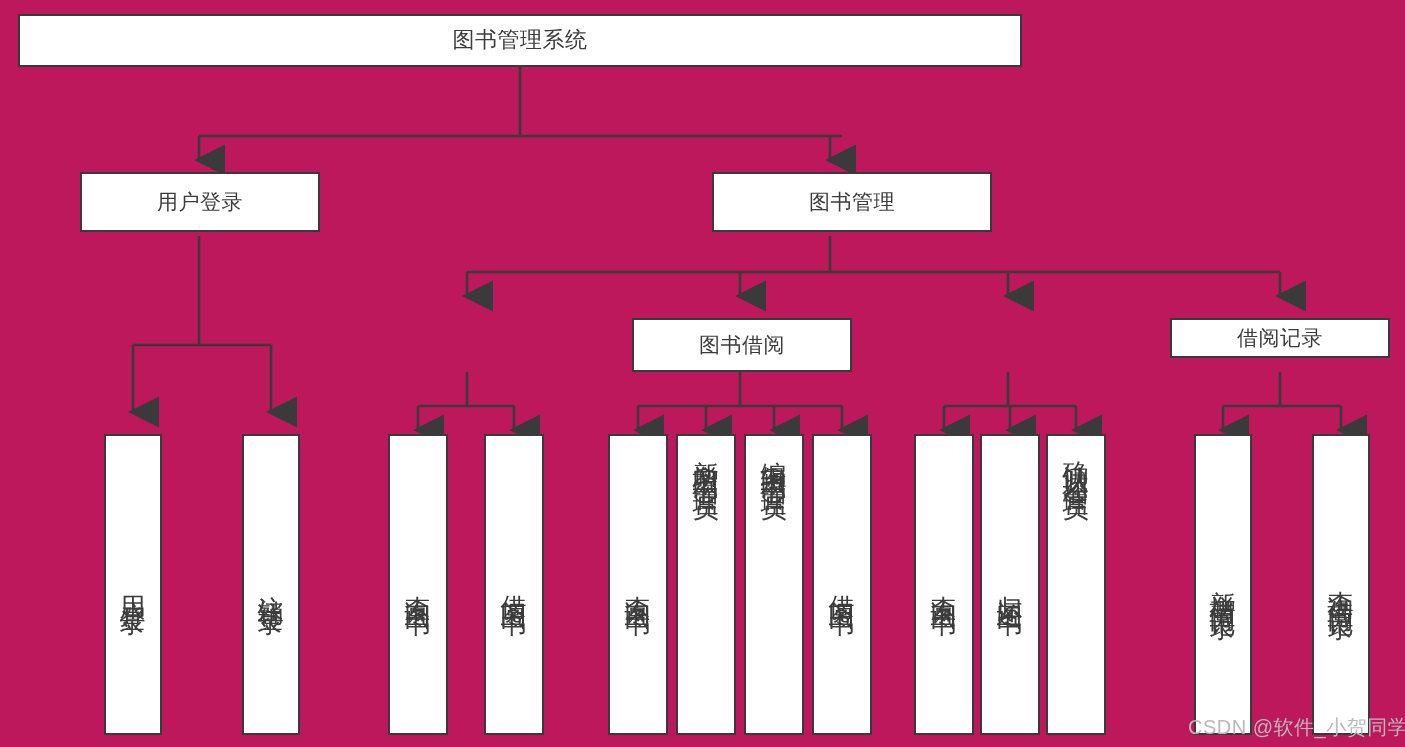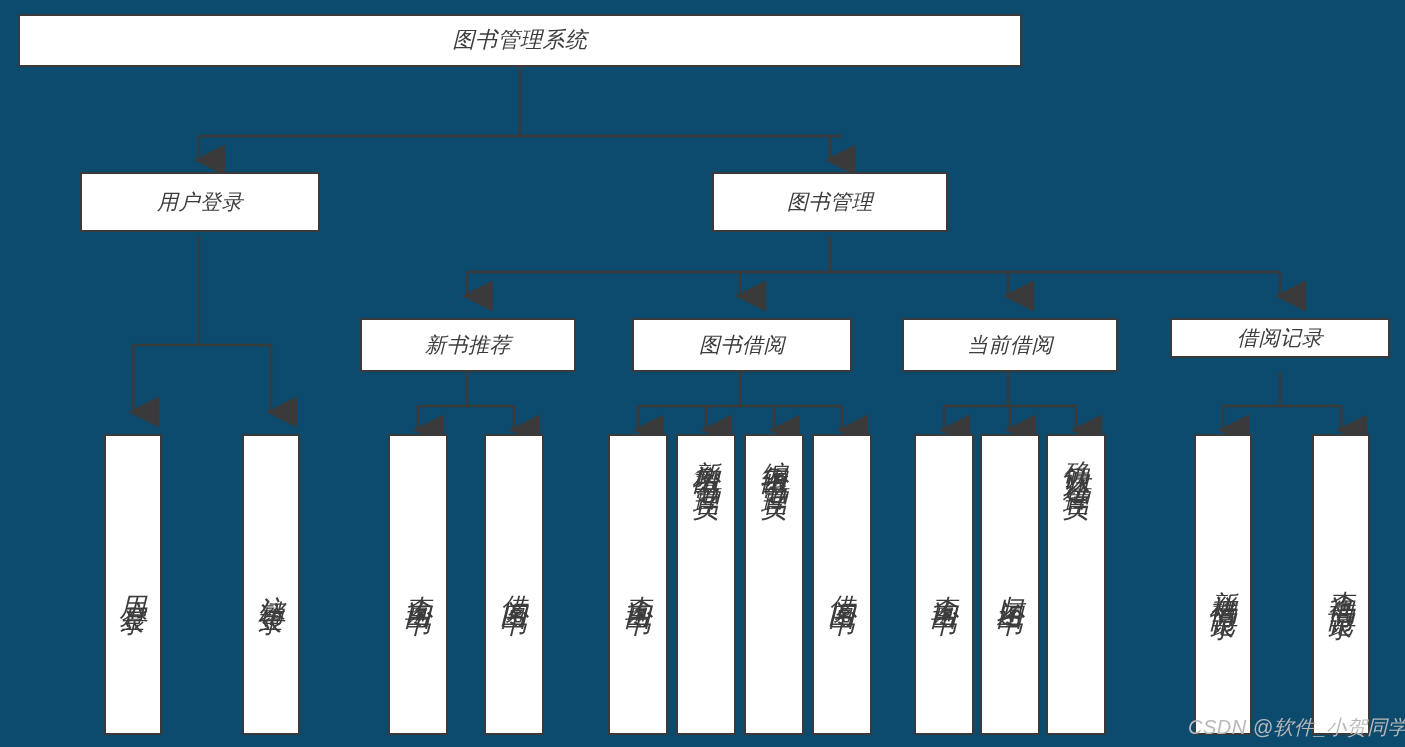--- a/index.html
+++ b/index.html
@@ -7,23 +7,22 @@
     padding: 0;
     background: #ffffff;
   }
   body {
     font-family: "Liberation Sans", "DejaVu Sans", sans-serif;
   }
   #canvas {
     position: relative;
     width: 1405px;
     height: 747px;
-    background: #0c4a6e;
+    background: #be185d;
     overflow: hidden;
-    font-style: italic;
   }
   #wires {
     position: absolute;
     left: 0;
     top: 0;
     width: 1405px;
     height: 747px;
   }
   .node {
     position: absolute;
@@ -132,33 +131,27 @@
     </g>
   </svg>
 
   <div class="node title" style="left:18px; top:14px; width:1004px; height:53px;">
     <span class="label">图书管理系统</span>
   </div>
 
   <div class="node horiz" style="left:80px; top:172px; width:240px; height:60px;">
     <span class="label">用户登录</span>
   </div>
-  <div class="node horiz" style="left:712px; top:172px; width:236px; height:60px;">
+  <div class="node horiz" style="left:712px; top:172px; width:280px; height:60px;">
     <span class="label">图书管理</span>
   </div>
 
-  <div class="node horiz" style="left:360px; top:318px; width:216px; height:54px;">
-    <span class="label">新书推荐</span>
-  </div>
   <div class="node horiz" style="left:632px; top:318px; width:220px; height:54px;">
     <span class="label">图书借阅</span>
   </div>
-  <div class="node horiz" style="left:902px; top:318px; width:216px; height:54px;">
-    <span class="label">当前借阅</span>
-  </div>
   <div class="node horiz" style="left:1170px; top:318px; width:220px; height:40px;">
     <span class="label">借阅记录</span>
   </div>
 
   <div class="node vert" style="left:104px; top:434px; width:58px; height:301px;">
     <span class="label">用户登录</span>
   </div>
   <div class="node vert" style="left:242px; top:434px; width:58px; height:301px;">
     <span class="label">注销登录</span>
   </div>

